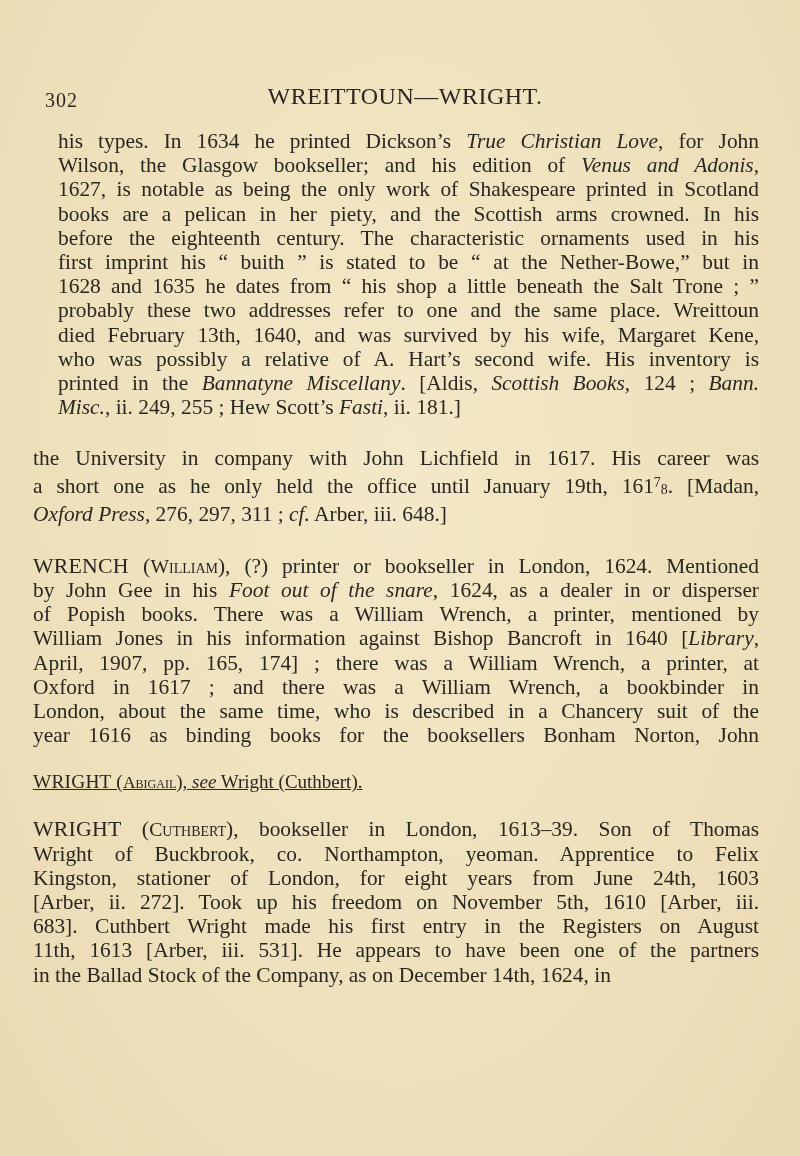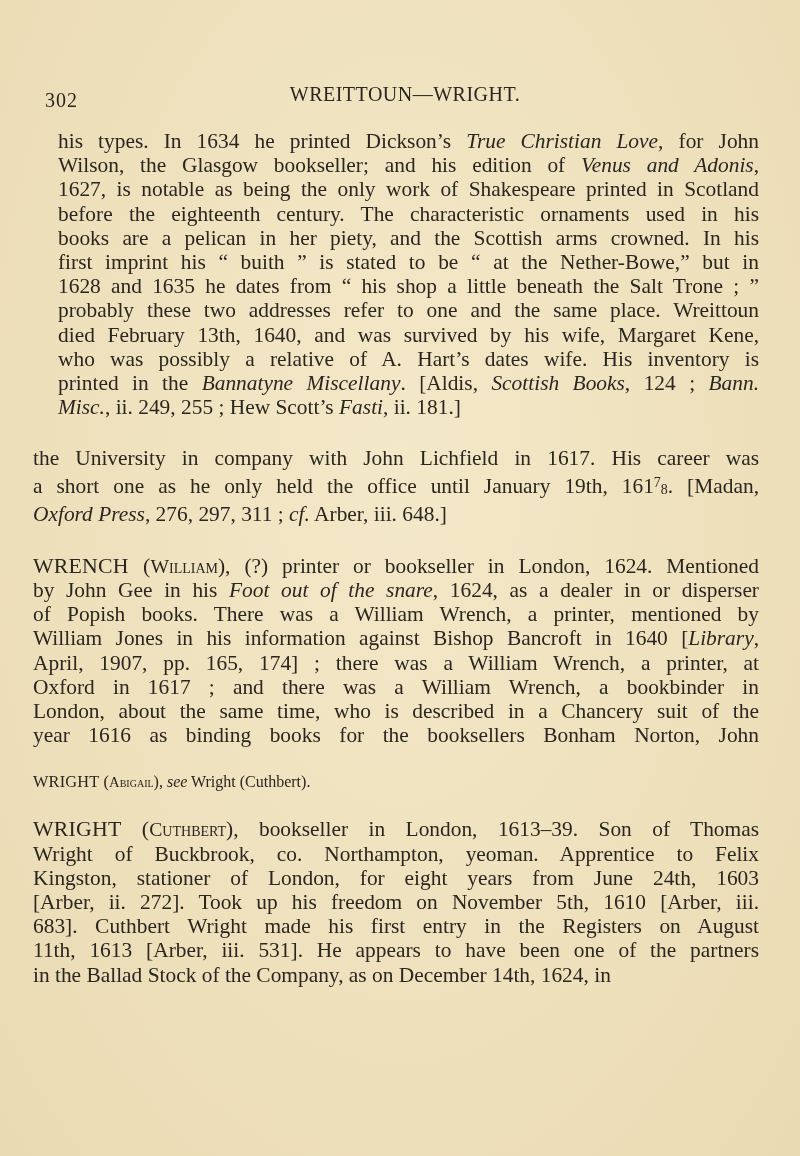--- a/index.html
+++ b/index.html
@@ -14,59 +14,59 @@
   .page { position: absolute; left: 0; top: 0; width: 744px; height: 1156px; }
   .running-head {
     position: absolute; top: 83px; left: 0; width: 800px; height: 30px;
   }
   .page-number {
     position: absolute; left: 45px; top: 6px;
     font-size: 20px; letter-spacing: 1px;
   }
   .head-title {
     position: absolute; left: 0; width: 800px; text-align: center; top: 0;
-    font-size: 20px; letter-spacing: 0.5px; padding-left: 10px; box-sizing: border-box;
+    font-size: 24px; letter-spacing: 0.5px; padding-left: 10px; box-sizing: border-box;
   }
   .body-text {
     position: absolute; left: 55px; top: 126px; width: 707px;
     font-size: 21.4px; line-height: 24.2px; text-align: justify;
   }
   .entry { margin: 3px; }
   .entry-block { text-indent: -22px; padding-left: 22px; }
   .gap { height: 21px; }
   .gap-small { height: 19px; }
   .sc { font-variant: small-caps; font-size: 0.92em; }
   .heading-name { font-size: 1.02em; letter-spacing: 0.2px; }
-  .small-entry { font-size: 16px; line-height: 20px; }
+  .small-entry { font-size: 19px; line-height: 20px; text-decoration: underline; }
   .frac { font-size: 0.65em; vertical-align: 0.45em; }
   em { font-style: italic; }
   .line { display: block; text-align: justify; text-align-last: justify; }
   .line.last { text-align-last: left; }
 </style>
 </head>
 <body>
 
 <div class="page">
   <div class="running-head">
     <span class="page-number">302</span>
     <div class="head-title">WREITTOUN—WRIGHT.</div>
   </div>
 
   <div class="body-text">
     <div class="entry" id="continuation">
         <span class="line">his types.  In 1634 he printed Dickson’s <em>True Christian Love</em>, for John</span>
         <span class="line">Wilson, the Glasgow bookseller; and his edition of <em>Venus and Adonis</em>,</span>
         <span class="line">1627, is notable as being the only work of Shakespeare printed in Scotland</span>
+        <span class="line">books are a pelican in her piety, and the Scottish arms crowned.  In his</span>
         <span class="line">before the eighteenth century.  The characteristic ornaments used in his</span>
-        <span class="line">books are a pelican in her piety, and the Scottish arms crowned.  In his</span>
         <span class="line">first imprint his “ buith ” is stated to be “ at the Nether-Bowe,” but in</span>
         <span class="line">1628 and 1635 he dates from “ his shop a little beneath the Salt Trone ; ”</span>
         <span class="line">probably these two addresses refer to one and the same place.  Wreittoun</span>
         <span class="line">died February 13th, 1640, and was survived by his wife, Margaret Kene,</span>
-        <span class="line">who was possibly a relative of A. Hart’s dates wife.  His inventory is</span>
+        <span class="line">who was possibly a relative of A. Hart’s second wife.  His inventory is</span>
         <span class="line">printed in the <em>Bannatyne Miscellany</em>.  [Aldis, <em>Scottish Books</em>, 124 ; <em>Bann.</em></span>
         <span class="line last"><em>Misc.</em>, ii. 249, 255 ; Hew Scott’s <em>Fasti</em>, ii. 181.]</span>
       </div>
     <div id="entries">
         <div class="gap"></div>
         <div class="entry entry-block" style="margin-left: -22px;">
           <span class="line">the University in company with John Lichfield in 1617.  His career was</span>
           <span class="line">a short one as he only held the office until January 19th, 161<span><sup class="frac">7</sup><sub class="frac" style="vertical-align:-0.1em">8</sub></span>.  [Madan,</span>
           <span class="line last"><em>Oxford Press</em>, 276, 297, 311 ; <em>cf.</em> Arber, iii. 648.]</span>
         </div>

